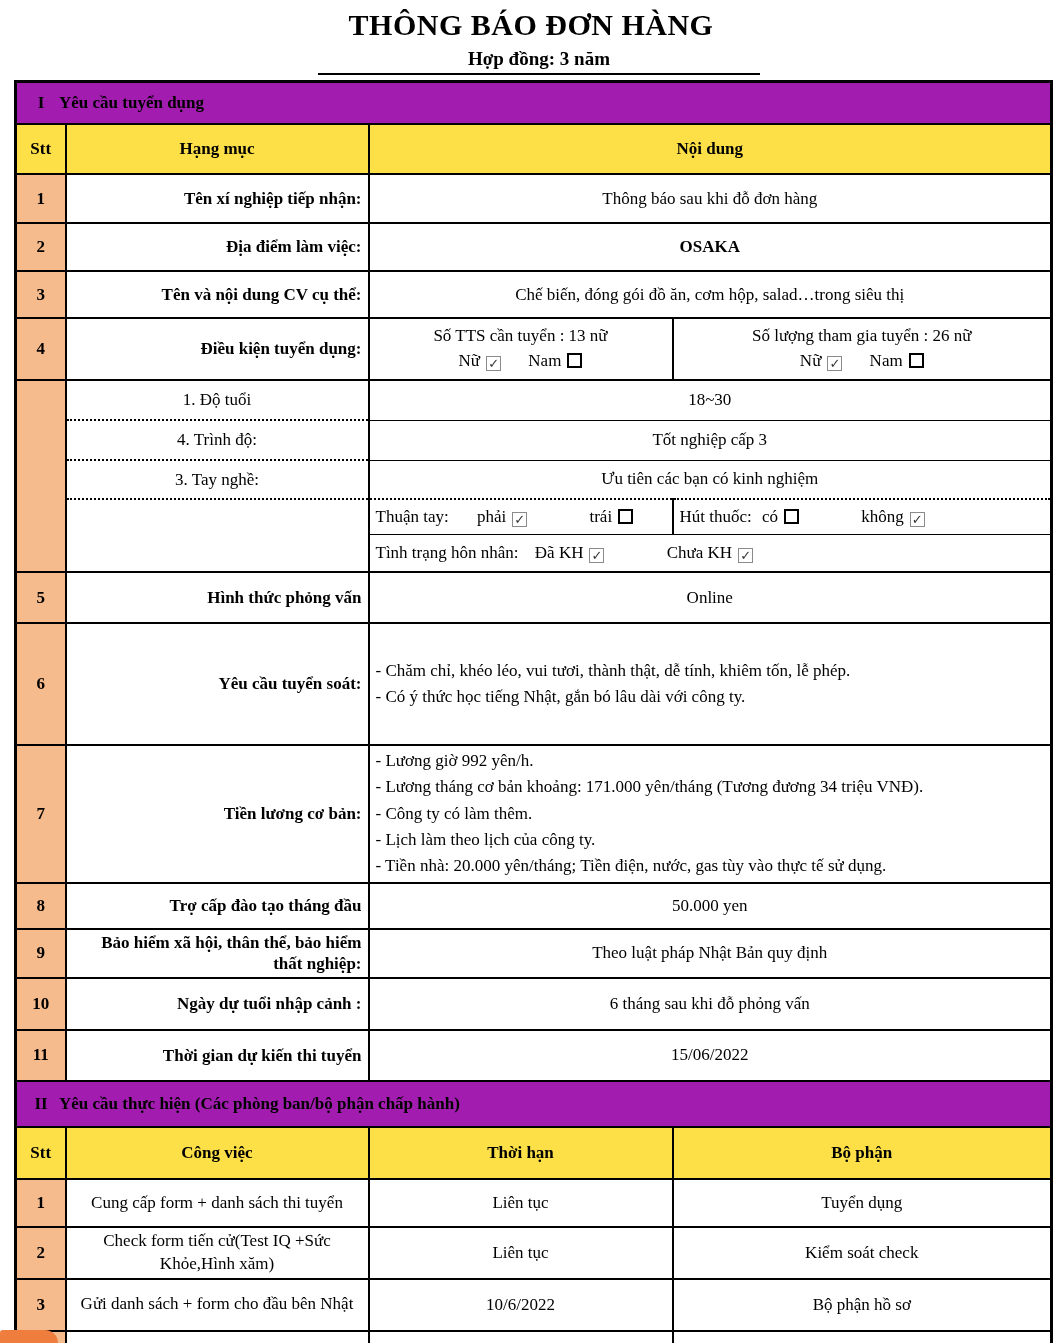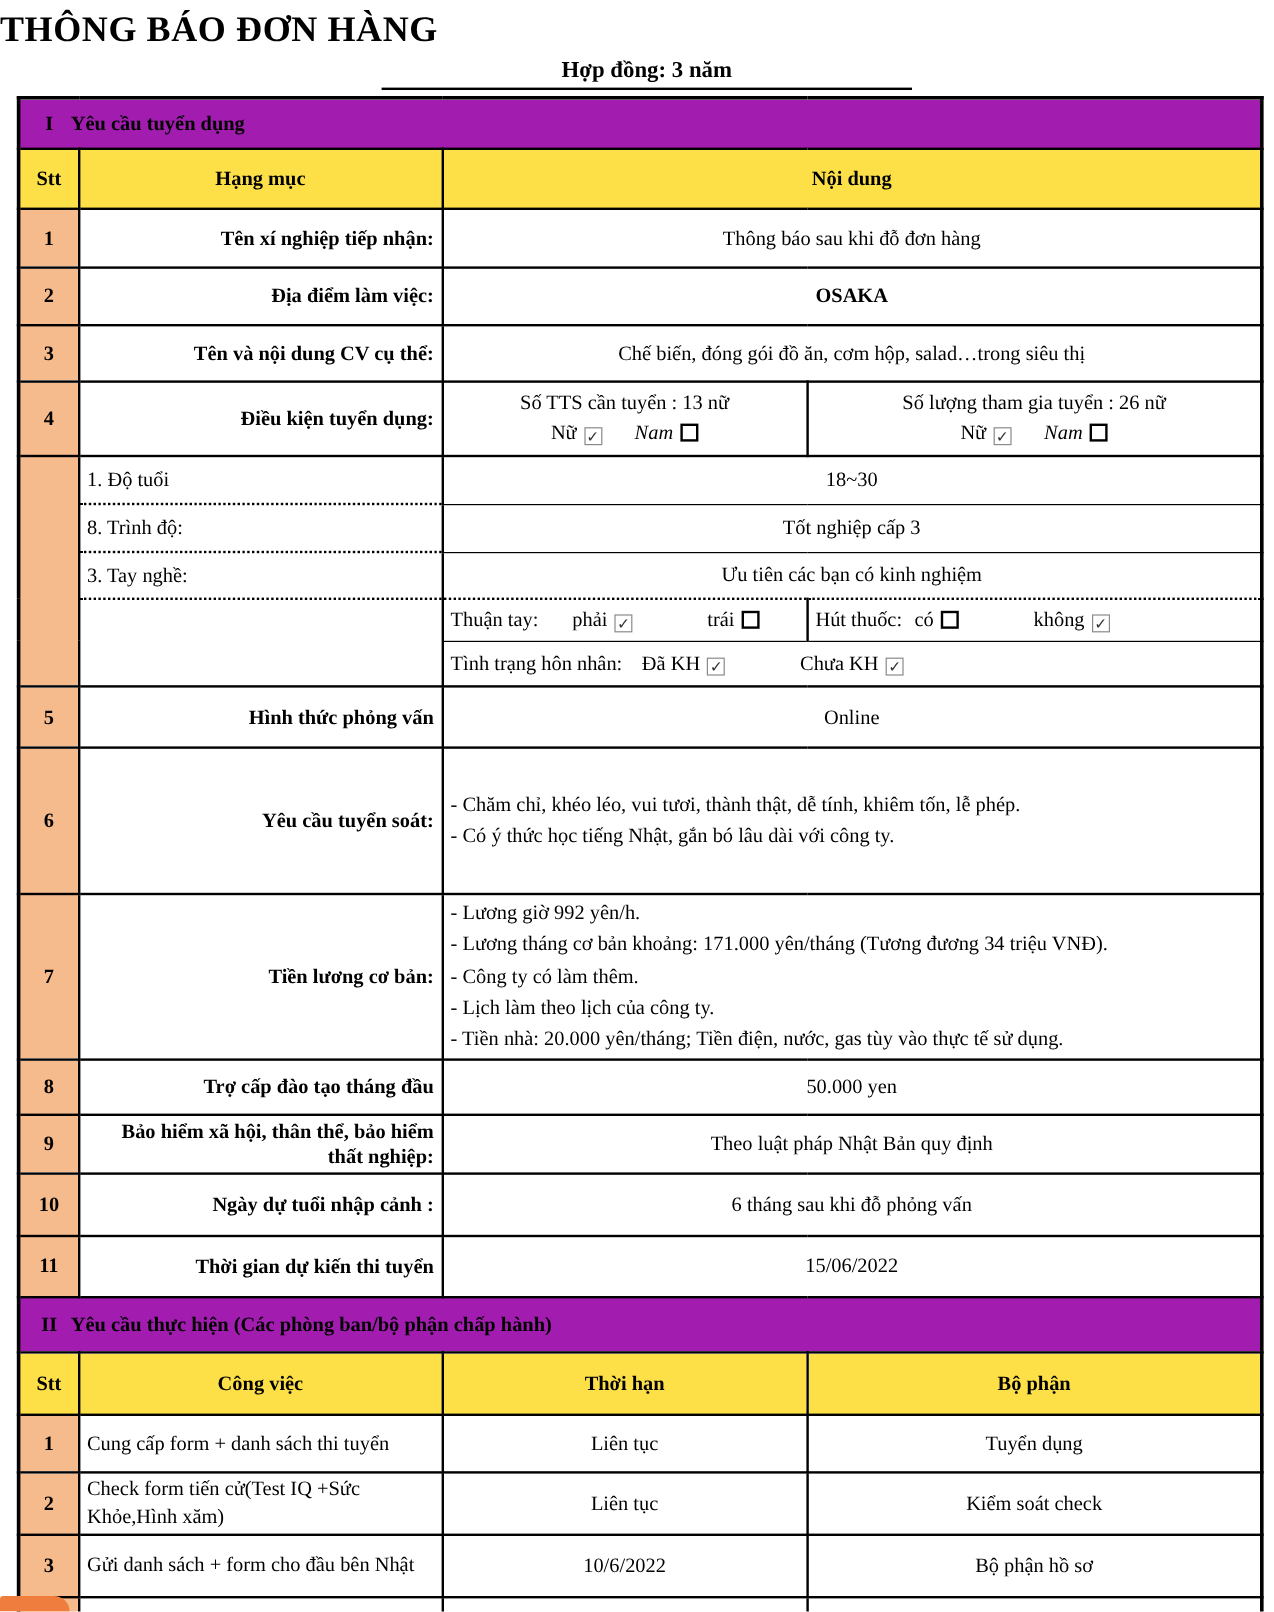--- a/index.html
+++ b/index.html
@@ -2,21 +2,21 @@
 <html><head>
 <meta charset="utf-8">
 <style>
   html,body{margin:0;padding:0;}
   body{
     width:1062px;height:1343px;position:relative;background:#ffffff;
     font-family:"Liberation Serif","DejaVu Serif",serif;color:#000;
     overflow:hidden;
   }
   .doc-title{
-    text-align:left;font-weight:bold;font-size:30px;margin-top:8px;
+    text-align:center;font-weight:bold;font-size:30px;margin-top:8px;
     letter-spacing:0.5px;
   }
   .doc-subtitle-wrap{text-align:center;margin-top:6px;padding-left:16px;}
   .doc-subtitle{
     display:inline-block;font-weight:bold;font-size:19px;
     border-bottom:2px solid #000;padding:0 150px 3px 150px;
   }
   table.main{
     border-collapse:collapse;table-layout:fixed;
     margin:5px 12px 0 14px;width:1036px;
@@ -34,36 +34,36 @@
     background:#fde047;font-weight:bold;text-align:center;font-size:18px;
   }
   td.stt{
     background:#f6bb8c;font-weight:bold;text-align:center;font-size:18px;
   }
   td.label{font-weight:bold;text-align:right;padding-left:7px;line-height:1.25;}
   td.val{text-align:center;}
   td.val-bold{text-align:center;font-weight:bold;}
   td.list{text-align:left;padding-left:10px;line-height:1.55;}
   
-  td.sub-label{font-weight:normal;text-align:left;padding-left:7px;}
+  td.sub-label{font-weight:normal;text-align:center;padding-left:7px;}
   .bd{border-bottom:2px dotted #000 !important;}
   .td2{border-top:2px dotted #000 !important;}
   .bs1{border-bottom:1px solid #000 !important;}
   .ts1{border-top:1px solid #000 !important;}
   .bn{border-bottom:none !important;}
   .tn{border-top:none !important;}
   td.cbline{text-align:left;padding-left:6px;}
   .cb{
     display:inline-block;width:15px;height:15px;line-height:14px;
     border:2px solid #000;text-align:center;font-size:13px;
     vertical-align:-2px;margin-left:6px;background:#fff;box-sizing:border-box;
   }
   .cb.checked{border:1px solid #8a8a8a;color:#333;}
   .gap-lg{margin-left:58px;}
-  .gap-md{margin-left:23px;font-style:italic;}
+  .gap-md{margin-left:23px;}
   .cbrow-center{text-align:center;}
   .two-line{line-height:1.45;}
   .corner-orange{
     position:absolute;left:0;bottom:0;width:58px;height:13px;
     background:#ee7d3e;border-top-right-radius:14px;border-top-left-radius:3px;
   }
 </style>
 </head>
 <body>
 
@@ -127,21 +127,21 @@
       </div>
     </td>
   </tr>
 
   <tr>
     <td class="stt" rowspan="5"></td>
     <td class="sub-label bd" style="height:34px">1. Độ tuổi</td>
     <td class="val bs1" colspan="2">18~30</td>
   </tr>
   <tr>
-    <td class="sub-label td2 bd" style="height:34px">8. Trình độ:</td>
+    <td class="sub-label td2 bd" style="height:34px">4. Trình độ:</td>
     <td class="val ts1 bs1" colspan="2">Tốt nghiệp cấp 3</td>
   </tr>
   <tr>
     <td class="sub-label td2 bd" style="height:33px">3. Tay nghề:</td>
     <td class="val ts1 bd" colspan="2">Ưu tiên các bạn có kinh nghiệm</td>
   </tr>
   <tr>
     <td class="td2 bn" style="height:30px"></td>
     <td class="cbline td2 bs1">
       <span style="font-weight:normal">Thuận tay:</span>

